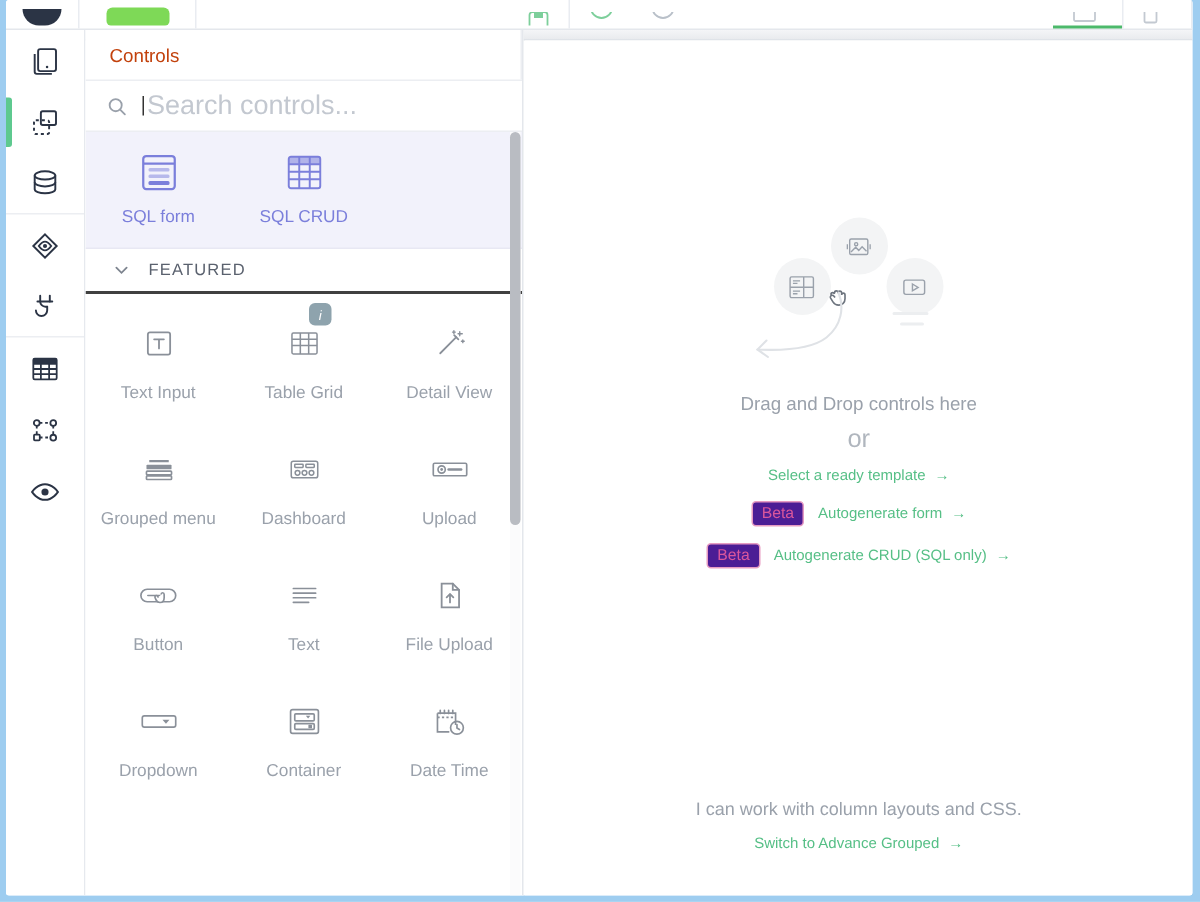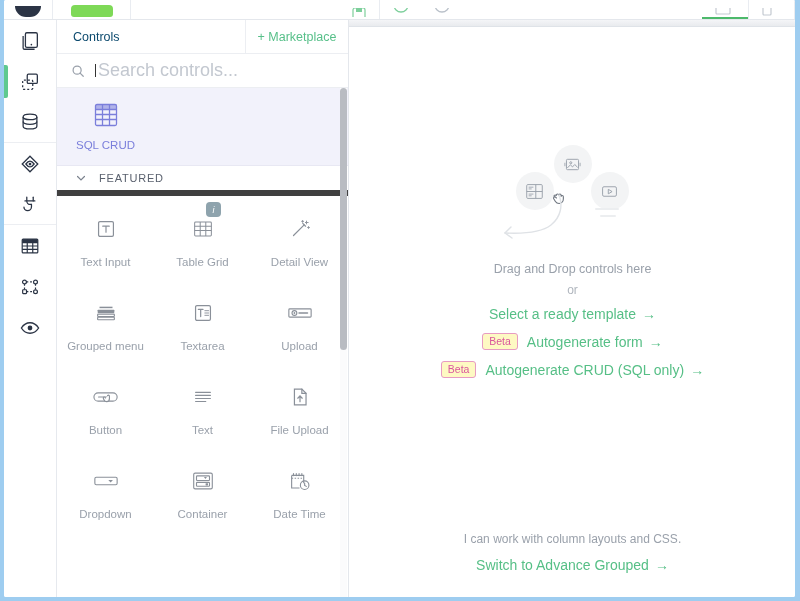--- a/index.html
+++ b/index.html
@@ -96,21 +96,21 @@
   }
   #panel-head {
     height: 34px;
     display: flex; align-items: stretch;
     border-bottom: 1px solid #eceef2;
   }
   #panel-title {
     flex: 1;
     display: flex; align-items: center;
     padding-left: 16px;
-    font-size: 12.5px; color: #0c4a6e;
+    font-size: 12.5px; color: #c2410c;
     border-right: 1px solid #eceef2;
   }
   #marketplace-btn {
     width: 102px;
     display: flex; align-items: center; justify-content: center;
     font-size: 12.5px; color: #58c08a;
     cursor: pointer;
   }
   #search-row {
     height: 34px;
@@ -146,21 +146,21 @@
     cursor: pointer;
   }
   .sql-cell .lbl { font-size: 11.5px; color: #7b7fdb; }
   .sql-cell svg { display: block; }
 
   
   #featured-head {
     height: 30px;
     display: flex; align-items: center; gap: 12px;
     padding-left: 18px;
-    border-bottom: 6px solid #404040;
+    border-bottom: 2px solid #404040;
   }
   #featured-head .lbl {
     font-size: 11px; letter-spacing: .8px; color: #5a616e;
   }
   .chev svg { display: block; }
 
   
   #ctrl-grid {
     padding-top: 18px;
   }
@@ -214,38 +214,38 @@
   #bub-layout { left: 33px; top: 27px; }
   #bub-video { left: 108px; top: 27px; }
   #hand { position: absolute; left: 64px; top: 40px; }
   #arrow { position: absolute; left: 10px; top: 48px; }
   #dashes { position: absolute; left: 110px; top: 60px; }
 
   #es-text {
     margin-top: 2px;
     font-size: 12.5px; color: #9aa1ab;
   }
-  #es-or { margin-top: 7px; font-size: 12px; color: #b0b6be; }
+  #es-or { margin-top: 7px; font-size: 17px; color: #b0b6be; }
   .green-link {
     margin-top: 9px;
-    font-size: 14px; color: #56bf86;
+    font-size: 10px; color: #56bf86;
     cursor: pointer;
     display: flex; align-items: center; gap: 6px;
   }
   .beta-row {
     margin-top: 11px;
     display: flex; align-items: center; gap: 9px;
   }
   .beta {
     border: 1px solid #e79bc2;
     color: #d9569c;
     border-radius: 3px;
     font-size: 10.5px;
     padding: 1px 6px 2px 6px;
-    background: #fef9c3;
+    background: #4c1d95;
   }
   #footer-note {
     position: absolute; left: 0; right: 0; top: 505px;
     display: flex; flex-direction: column; align-items: center;
   }
   #footer-note .note { font-size: 12px; color: #9aa1ab; }
   #footer-note .green-link { margin-top: 11px; }
 </style>
 </head>
 <body>
@@ -378,38 +378,49 @@
           <circle cx="12" cy="12" r="2.6" fill="#2b3445" stroke="none"></circle>
         </svg>
       </span>
     </div>
   </div>
 
   <div id="panel">
 
     <div id="panel-head">
       <div id="panel-title">Controls</div>
-      <div id="marketplace-btn">+ Marketplace</div>
     </div>
 
     <div id="search-row">
       <span id="search-icon">
         <svg width="14" height="14" viewBox="0 0 16 16" fill="none" stroke="#9aa1ab" stroke-width="1.4">
           <circle cx="7" cy="7" r="4.6"></circle>
               <path d="M10.4 10.4 14 14" stroke-linecap="round"></path>
         </svg>
       </span>
       <span id="search-wrap">
         <span id="caret"></span>
         <input id="search-input" placeholder="Search controls..." style="">
       </span>
     </div>
 
     <div id="sql-section">
       <div class="grid3">
+        <div class="sql-cell">
+          <span>
+            <svg width="30" height="30" viewBox="0 0 30 30" fill="none" stroke="#7b7fdb" stroke-width="1.5">
+              <rect x="4.5" y="4" width="21" height="22" rx="2"></rect>
+              <path d="M4.5 9h21"></path>
+              <rect x="8" y="12" width="14" height="2.4" rx="1" fill="#7b7fdb" stroke="none" opacity=".5"></rect>
+              <rect x="8" y="16.3" width="14" height="2.4" rx="1" fill="#7b7fdb" stroke="none" opacity=".5"></rect>
+              <rect x="8" y="20.6" width="14" height="2.8" rx="1" fill="#7b7fdb" stroke="none"></rect>
+            </svg>
+          </span>
+          <span class="lbl">SQL form</span>
+        </div>
         <div class="sql-cell">
           <span>
             <svg width="30" height="30" viewBox="0 0 30 30" fill="none" stroke="#7b7fdb" stroke-width="1.3">
               <rect x="4.5" y="4.5" width="21" height="21" rx="1.5"></rect>
               <path d="M4.5 9.5h21M4.5 14.5h21M4.5 19.5h21M11.5 4.5v21M18.5 4.5v21"></path>
               <rect x="4.5" y="4.5" width="21" height="5" fill="#7b7fdb" stroke="none" opacity=".55"></rect>
             </svg>
           </span>
           <span class="lbl">SQL CRUD</span>
         </div>
@@ -468,31 +479,34 @@
             <svg width="26" height="26" viewBox="0 0 28 28" fill="none" stroke="#8a9099" stroke-width="1.2">
               <path d="M7 8h14" stroke-width="1.6"></path>
               <rect x="5" y="10.5" width="18" height="3.4" rx=".6" fill="#8a9099" stroke="none"></rect>
               <rect x="5" y="15.2" width="18" height="2.6" rx=".6"></rect>
               <rect x="5" y="18.6" width="18" height="2.6" rx=".6"></rect>
             </svg>
           </span>
           <span class="lbl">Grouped menu</span>
         </div>
 
-
-        <div class="ctrl-cell">
-          <span class="ico">
-            <svg width="26" height="26" viewBox="0 0 28 28" fill="none" stroke="#8a9099" stroke-width="1.3">
-              <rect x="6" y="6" width="16" height="16" rx="1.5"></rect>
-              <path d="M9 10.2h5M11.5 10.2v7.6" stroke-linecap="round"></path>
-              <path d="M16 11.5h4M16 14h4M16 16.5h4" stroke-width="1" stroke-linecap="round"></path>
-            </svg>
-          </span>
-          <span class="lbl">Textarea</span>
-        </div>
+        <div class="ctrl-cell">
+          <span class="ico">
+            <svg width="26" height="26" viewBox="0 0 28 28" fill="none" stroke="#8a9099" stroke-width="1.1">
+              <rect x="4.5" y="8" width="19" height="12" rx="1.5"></rect>
+              <rect x="7" y="10.2" width="6" height="2.4" rx=".5"></rect>
+              <rect x="15" y="10.2" width="6" height="2.4" rx=".5"></rect>
+              <circle cx="9" cy="16.4" r="1.7"></circle>
+                  <circle cx="14" cy="16.4" r="1.7"></circle>
+                  <circle cx="19" cy="16.4" r="1.7"></circle>
+            </svg>
+          </span>
+          <span class="lbl">Dashboard</span>
+        </div>
+
 
         <div class="ctrl-cell">
           <span class="ico">
             <svg width="28" height="26" viewBox="0 0 30 28" fill="none" stroke="#8a9099" stroke-width="1.2">
               <rect x="3" y="9.5" width="24" height="9" rx="1"></rect>
               <circle cx="9" cy="14" r="2.6"></circle>
                   <circle cx="9" cy="14" r="1" fill="#8a9099" stroke="none"></circle>
               <path d="M14 14h9" stroke-width="1.8" stroke-linecap="round"></path>
             </svg>
           </span>

